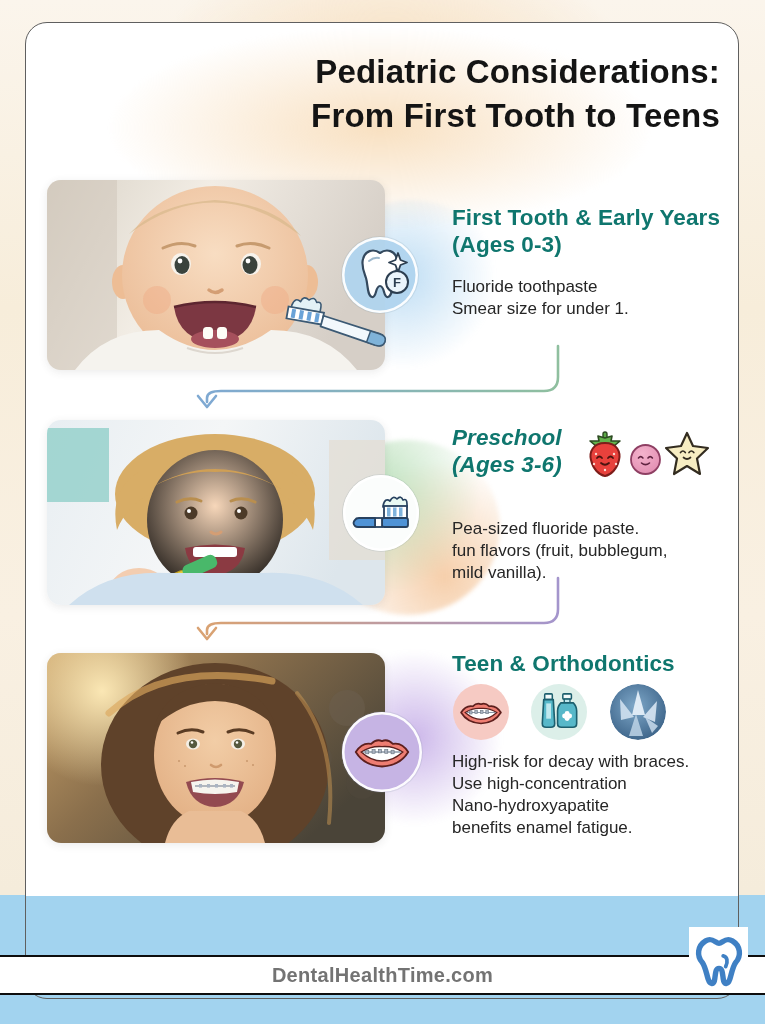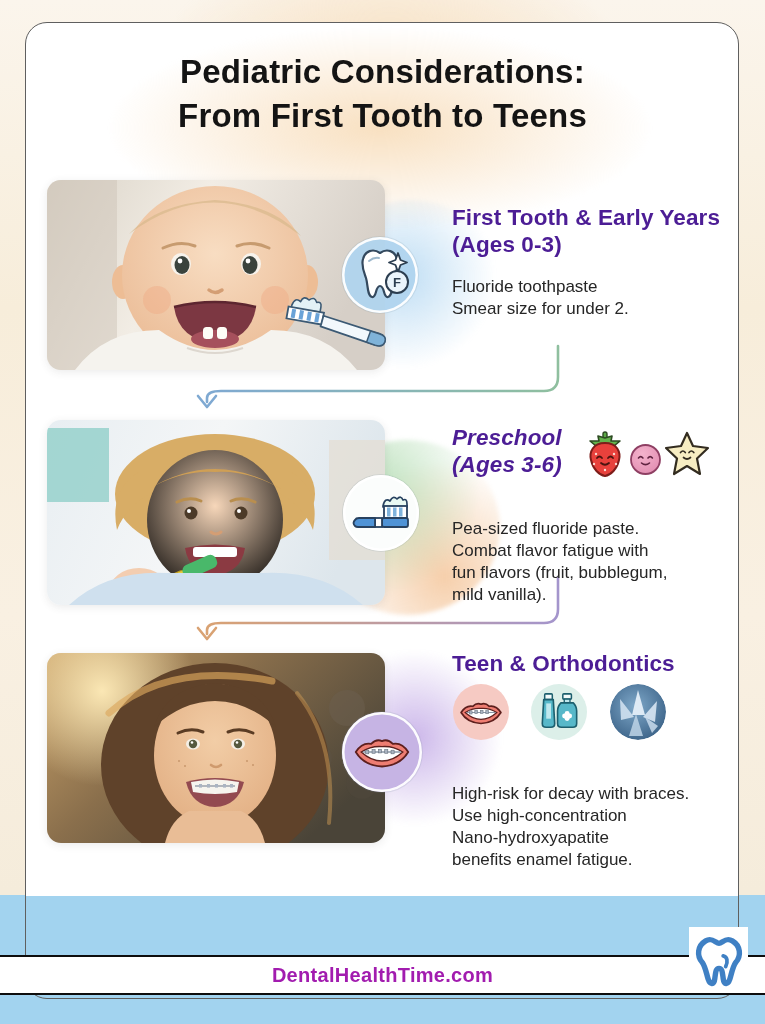--- a/index.html
+++ b/index.html
@@ -13,43 +13,43 @@
   
   .glow{border-radius:50%;filter:blur(2px);}
   
   #card{
     left:25px;top:22px;width:712px;height:975px;border:1.2px solid #5f5f5f;border-radius:22px;
     background:linear-gradient(180deg,#ffffff 0px,#ffffff 873px,rgba(255,255,255,0) 873px);
     z-index:2;
   }
   
   #title{
-    left:45px;top:50px;width:675px;text-align:center;z-index:5;
+    left:45px;top:50px;width:675px;text-align:right;z-index:5;
     font-size:33px;font-weight:800;line-height:1.32;color:#141414;letter-spacing:.2px;
   }
   
   .photo{border-radius:14px;overflow:hidden;z-index:4;box-shadow:0 2px 8px rgba(60,60,60,.10);}
   .photo svg{display:block;}
   
   .badge{border-radius:50%;z-index:5;display:flex;align-items:center;justify-content:center;}
   .ring{box-shadow:inset 0 0 0 2.5px rgba(255,255,255,.95), 0 0 0 1px rgba(130,150,160,.18);}
   
-  .heading{font-size:22.5px;font-weight:800;line-height:1.22;color:#4c1d95;z-index:5;letter-spacing:.1px;}
+  .heading{font-size:22.5px;font-weight:800;line-height:1.22;color:#0f766e;z-index:5;letter-spacing:.1px;}
   .body{font-size:17px;line-height:1.3;color:#262626;z-index:5;}
   .body div{white-space:nowrap;}
   
   .mini{width:56px;height:56px;border-radius:50%;display:flex;align-items:center;justify-content:center;z-index:5;overflow:hidden;}
   
   #blue-band{left:0;top:895px;width:765px;height:129px;background:#a2d3ef;z-index:1;}
   #strip{
     left:0;top:955px;width:765px;height:36px;background:#ffffff;
     border-top:2.5px solid #0d0d0d;border-bottom:2.5px solid #0d0d0d;z-index:7;
     display:flex;align-items:center;justify-content:center;
   }
-  #strip .site{font-size:20px;font-weight:800;color:#a21caf;letter-spacing:.3px;}
+  #strip .site{font-size:20px;font-weight:800;color:#737373;letter-spacing:.3px;}
   #logo{left:689px;top:927px;width:59px;height:66px;background:#ffffff;z-index:8;display:flex;align-items:center;justify-content:center;}
   svg{overflow:visible;}
   svg text{font-family:"Liberation Sans","DejaVu Sans",sans-serif;}
 </style>
 </head>
 <body>
 
 <div class="abs glow noptr" style="left:150px;top:-60px;width:480px;height:260px;background:radial-gradient(ellipse at center,rgba(245,208,160,.6),rgba(245,208,160,0) 70%);z-index:0;"></div>
 
 <div id="blue-band" class="abs"></div>
@@ -127,21 +127,21 @@
         <rect x="39" y="23.5" width="4" height="9" fill="#6aa3d8"></rect>
       <path d="M47,25 L105,33 Q113,34 112,40 Q111,46 103,45 L46,36 Z" fill="#f2f8fc" stroke="#3c5a74" stroke-width="1.8" stroke-linejoin="round"></path>
       <path d="M96,32 L105,33 Q113,34 112,40 Q111,46 103,45 L94,43.5 Z" fill="#7fb3d9" stroke="#3c5a74" stroke-width="1.4"></path>
     </g>
   </svg>
 </div>
 
 <div class="abs heading" style="left:452px;top:204px;width:268px;">First Tooth &amp; Early Years (Ages 0-3)</div>
 <div class="abs body" style="left:452px;top:276px;width:280px;">
   <div>Fluoride toothpaste</div>
-  <div>Smear size for under 2.</div>
+  <div>Smear size for under 1.</div>
 </div>
 
 <div class="abs noptr" style="left:190px;top:340px;width:385px;height:80px;z-index:4;">
   <svg width="385" height="80" viewBox="0 0 385 80">
     <defs>
       <linearGradient id="cg1" x1="0" y1="0" x2="1" y2="0">
         <stop offset="0" stop-color="#7fa9d2"></stop>
           <stop offset="1" stop-color="#8fbf9f"></stop>
       </linearGradient>
     </defs>
@@ -240,21 +240,20 @@
   <svg width="46" height="49" viewBox="0 0 46 49">
     <path d="M23,3 L29,16 L44,18 L33,28.5 L36,44 L23,36 L10,44 L13,28.5 L2,18 L17,16 Z" fill="#f7edc2" stroke="#332c20" stroke-width="2.2" stroke-linejoin="round"></path>
     <path d="M16.5,22.5 q2.4,-3 4.8,0" stroke="#332c20" stroke-width="1.7" fill="none" stroke-linecap="round"></path>
     <path d="M25,22.5 q2.4,-3 4.8,0" stroke="#332c20" stroke-width="1.7" fill="none" stroke-linecap="round"></path>
     <path d="M19.5,27.5 q3.5,3 7,0" stroke="#332c20" stroke-width="1.7" fill="none" stroke-linecap="round"></path>
   </svg>
 </div>
 
 <div class="abs body" style="left:452px;top:494px;width:292px;margin-top:24px;">
   <div>Pea-sized fluoride paste.</div>
-  <div>Combat flavor fatigue with</div>
   <div>fun flavors (fruit, bubblegum,</div>
   <div>mild vanilla).</div>
 </div>
 
 <div class="abs noptr" style="left:190px;top:572px;width:385px;height:80px;z-index:4;">
   <svg width="385" height="80" viewBox="0 0 385 80">
     <defs>
       <linearGradient id="cg2" x1="0" y1="0" x2="1" y2="0">
         <stop offset="0" stop-color="#d9a273"></stop>
           <stop offset="1" stop-color="#a495cc"></stop>
@@ -367,21 +366,21 @@
       </defs>
     <circle cx="28" cy="28" r="28" fill="url(#cryst)"></circle>
     <polygon points="28,6 35,31 22,31" fill="#e4eef8" opacity=".95"></polygon>
     <polygon points="10,15 24,33 11,36" fill="#cfe0ef" opacity=".9"></polygon>
     <polygon points="47,17 33,33 45,38" fill="#d8e6f3" opacity=".9"></polygon>
     <polygon points="19,52 26,30 33,52" fill="#bdd3e6" opacity=".85"></polygon>
     <polygon points="42,49 35,33 48,42" fill="#c8dbec" opacity=".85"></polygon>
   </svg>
 </div>
 
-<div class="abs body" style="left:452px;top:751px;width:296px;margin-top:32px;">
+<div class="abs body" style="left:452px;top:751px;width:296px;">
   <div>High-risk for decay with braces.</div>
   <div>Use high-concentration</div>
   <div>Nano-hydroxyapatite</div>
   <div>benefits enamel fatigue.</div>
 </div>
 
 <div id="strip" class="abs">
   <span class="site">DentalHealthTime.com</span>
 </div>
 <div id="logo" class="abs">

